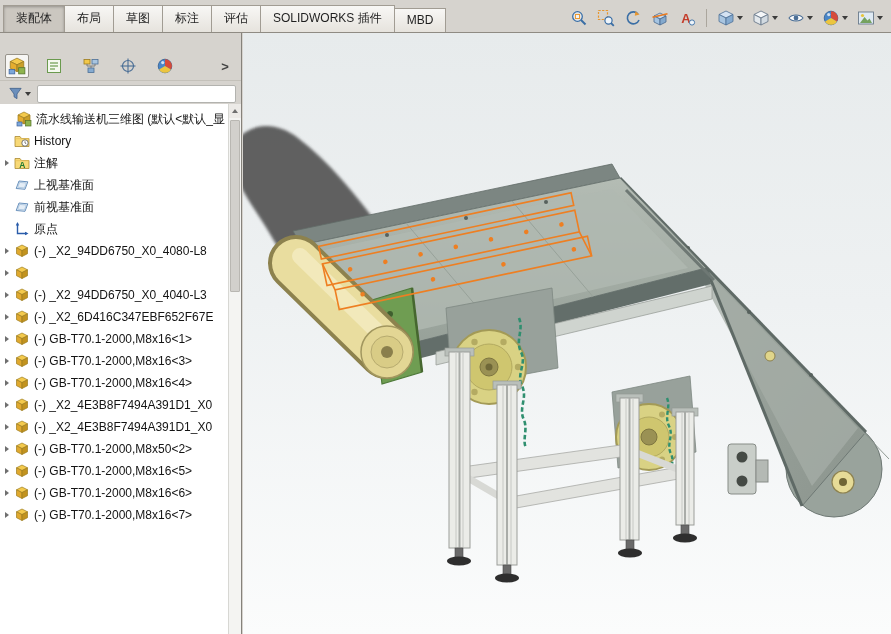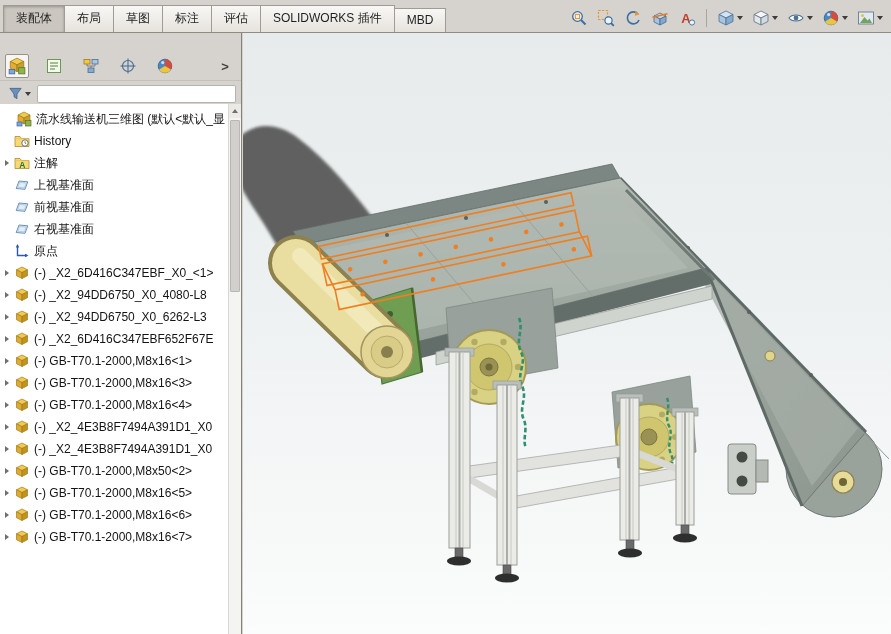--- a/index.html
+++ b/index.html
@@ -298,75 +298,64 @@
               <polygon points="2.2,11.5 5,4 13.8,4.8 11,12.3" fill="#e4edf6" stroke="#5b87b5" stroke-width=".9"></polygon>
               <polygon points="3.6,10.2 5.6,5.4 12.4,6 10.4,10.9" fill="none" stroke="#9dbcd9" stroke-width=".7"></polygon>
             </svg>
           </span>
           <span class="tlabel">前视基准面</span>
         </div>
         <div class="tree-row">
           <span class="tw"></span>
           <span class="icon t-ic">
             <svg viewBox="0 0 16 16">
-              <polygon points="2.2,11.5 5,4 13.8,4.8 11,12.3" fill="#e4edf6" stroke="#5b87b5" stroke-width=".9"></polygon>
-              <polygon points="3.6,10.2 5.6,5.4 12.4,6 10.4,10.9" fill="none" stroke="#9dbcd9" stroke-width=".7"></polygon>
-            </svg>
-          </span>
-          <span class="tlabel">右视基准面</span>
-        </div>
-        <div class="tree-row">
-          <span class="tw"></span>
-          <span class="icon t-ic">
-            <svg viewBox="0 0 16 16">
               <path d="M3.5,2.5 V12.5 H13" stroke="#2a5caa" stroke-width="1.4" fill="none"></path>
               <polygon points="1.8,4.5 3.5,1 5.2,4.5" fill="#2a5caa"></polygon>
               <polygon points="11,10.8 14.5,12.5 11,14.2" fill="#2a5caa"></polygon>
             </svg>
           </span>
           <span class="tlabel">原点</span>
         </div>
         <div class="tree-row">
           <span class="tw">
             <i class="tri-r"></i>
           </span>
           <span class="icon t-ic">
             <svg viewBox="0 0 16 16">
               <polygon points="8,2 13.5,4.8 8,7.6 2.5,4.8" fill="#f4ca4d" stroke="#9c7c20" stroke-width=".7"></polygon>
               <polygon points="2.5,4.8 8,7.6 8,13.5 2.5,10.7" fill="#e0a92f" stroke="#9c7c20" stroke-width=".7"></polygon>
               <polygon points="8,7.6 13.5,4.8 13.5,10.7 8,13.5" fill="#c2931f" stroke="#9c7c20" stroke-width=".7"></polygon>
             </svg>
           </span>
-          <span class="tlabel">(-) _X2_6D416C347EBF_X0_&lt;1&gt;</span>
-        </div>
-        <div class="tree-row">
-          <span class="tw">
-            <i class="tri-r"></i>
-          </span>
-          <span class="icon t-ic">
-            <svg viewBox="0 0 16 16">
-              <polygon points="8,2 13.5,4.8 8,7.6 2.5,4.8" fill="#f4ca4d" stroke="#9c7c20" stroke-width=".7"></polygon>
-              <polygon points="2.5,4.8 8,7.6 8,13.5 2.5,10.7" fill="#e0a92f" stroke="#9c7c20" stroke-width=".7"></polygon>
-              <polygon points="8,7.6 13.5,4.8 13.5,10.7 8,13.5" fill="#c2931f" stroke="#9c7c20" stroke-width=".7"></polygon>
-            </svg>
-          </span>
           <span class="tlabel">(-) _X2_94DD6750_X0_4080-L8</span>
         </div>
         <div class="tree-row">
           <span class="tw">
             <i class="tri-r"></i>
           </span>
           <span class="icon t-ic">
             <svg viewBox="0 0 16 16">
               <polygon points="8,2 13.5,4.8 8,7.6 2.5,4.8" fill="#f4ca4d" stroke="#9c7c20" stroke-width=".7"></polygon>
               <polygon points="2.5,4.8 8,7.6 8,13.5 2.5,10.7" fill="#e0a92f" stroke="#9c7c20" stroke-width=".7"></polygon>
               <polygon points="8,7.6 13.5,4.8 13.5,10.7 8,13.5" fill="#c2931f" stroke="#9c7c20" stroke-width=".7"></polygon>
             </svg>
           </span>
-          <span class="tlabel">(-) _X2_94DD6750_X0_6262-L3</span>
+        </div>
+        <div class="tree-row">
+          <span class="tw">
+            <i class="tri-r"></i>
+          </span>
+          <span class="icon t-ic">
+            <svg viewBox="0 0 16 16">
+              <polygon points="8,2 13.5,4.8 8,7.6 2.5,4.8" fill="#f4ca4d" stroke="#9c7c20" stroke-width=".7"></polygon>
+              <polygon points="2.5,4.8 8,7.6 8,13.5 2.5,10.7" fill="#e0a92f" stroke="#9c7c20" stroke-width=".7"></polygon>
+              <polygon points="8,7.6 13.5,4.8 13.5,10.7 8,13.5" fill="#c2931f" stroke="#9c7c20" stroke-width=".7"></polygon>
+            </svg>
+          </span>
+          <span class="tlabel">(-) _X2_94DD6750_X0_4040-L3</span>
         </div>
         <div class="tree-row">
           <span class="tw">
             <i class="tri-r"></i>
           </span>
           <span class="icon t-ic">
             <svg viewBox="0 0 16 16">
               <polygon points="8,2 13.5,4.8 8,7.6 2.5,4.8" fill="#f4ca4d" stroke="#9c7c20" stroke-width=".7"></polygon>
               <polygon points="2.5,4.8 8,7.6 8,13.5 2.5,10.7" fill="#e0a92f" stroke="#9c7c20" stroke-width=".7"></polygon>
               <polygon points="8,7.6 13.5,4.8 13.5,10.7 8,13.5" fill="#c2931f" stroke="#9c7c20" stroke-width=".7"></polygon>

